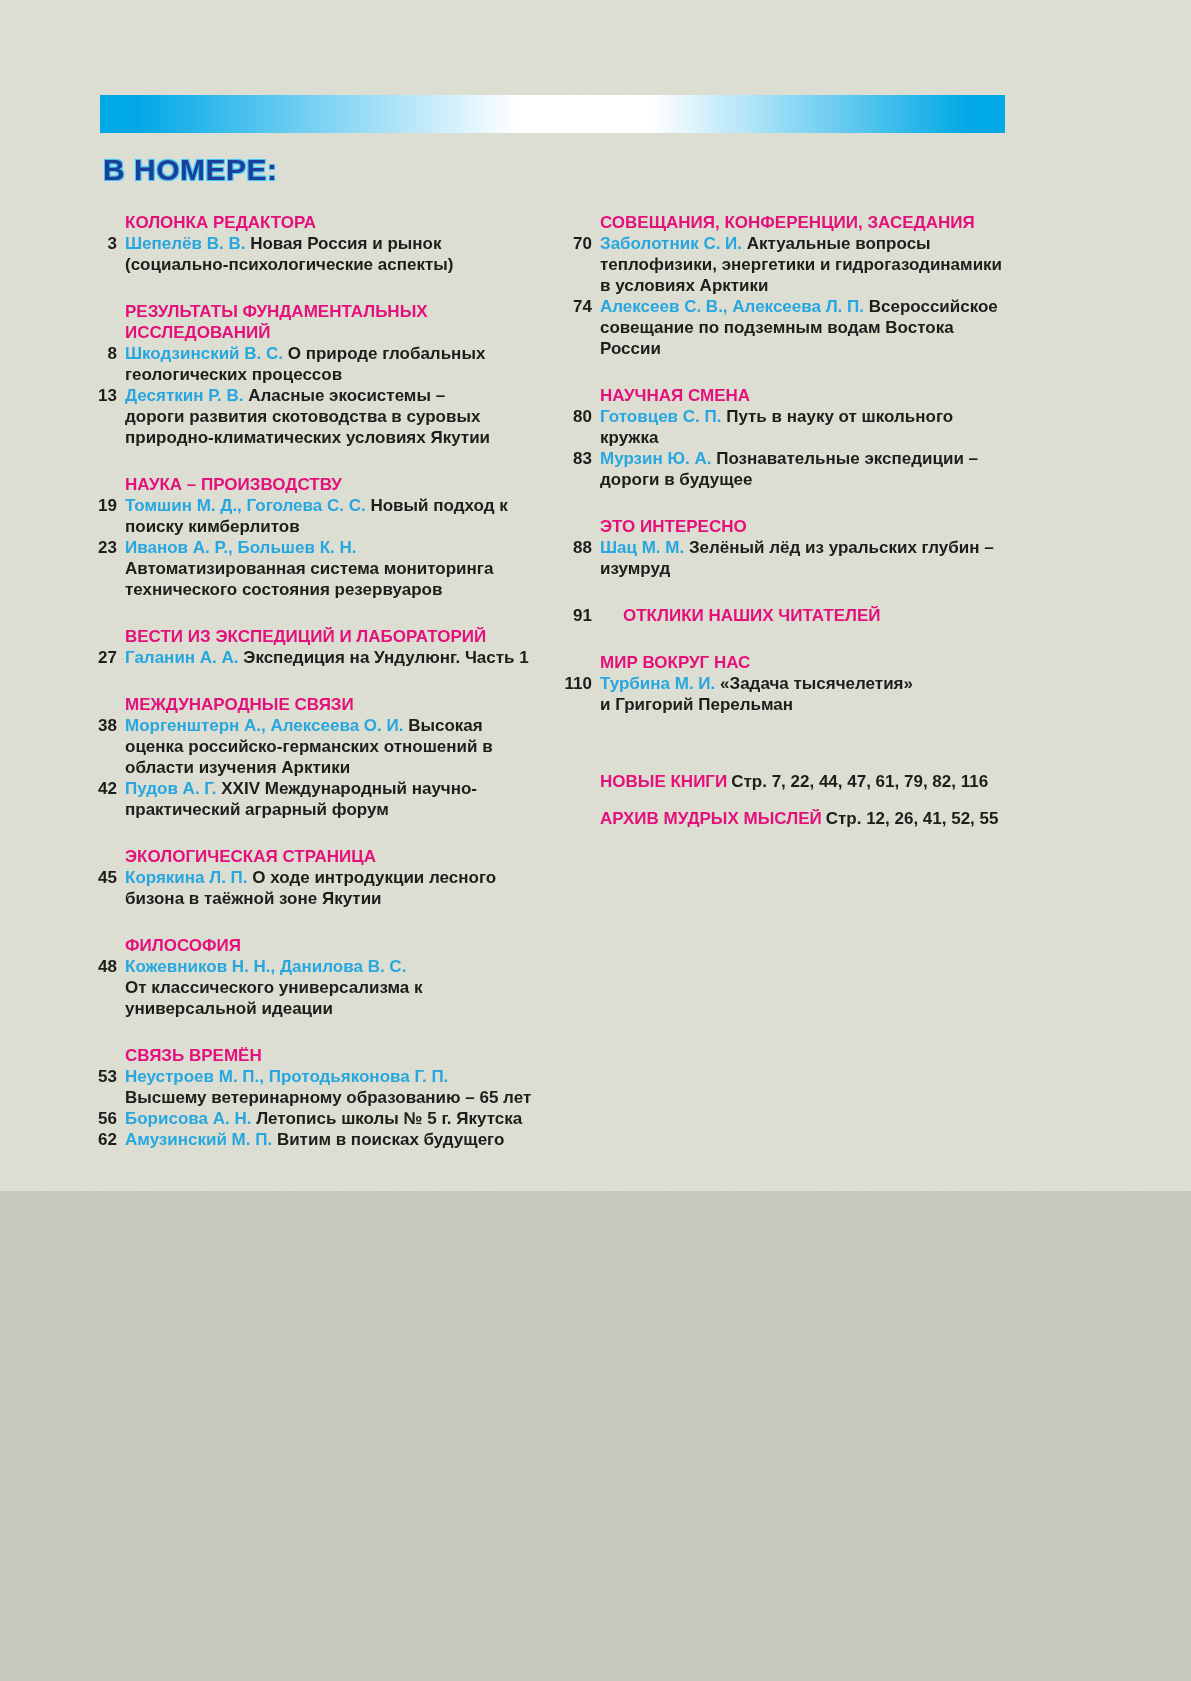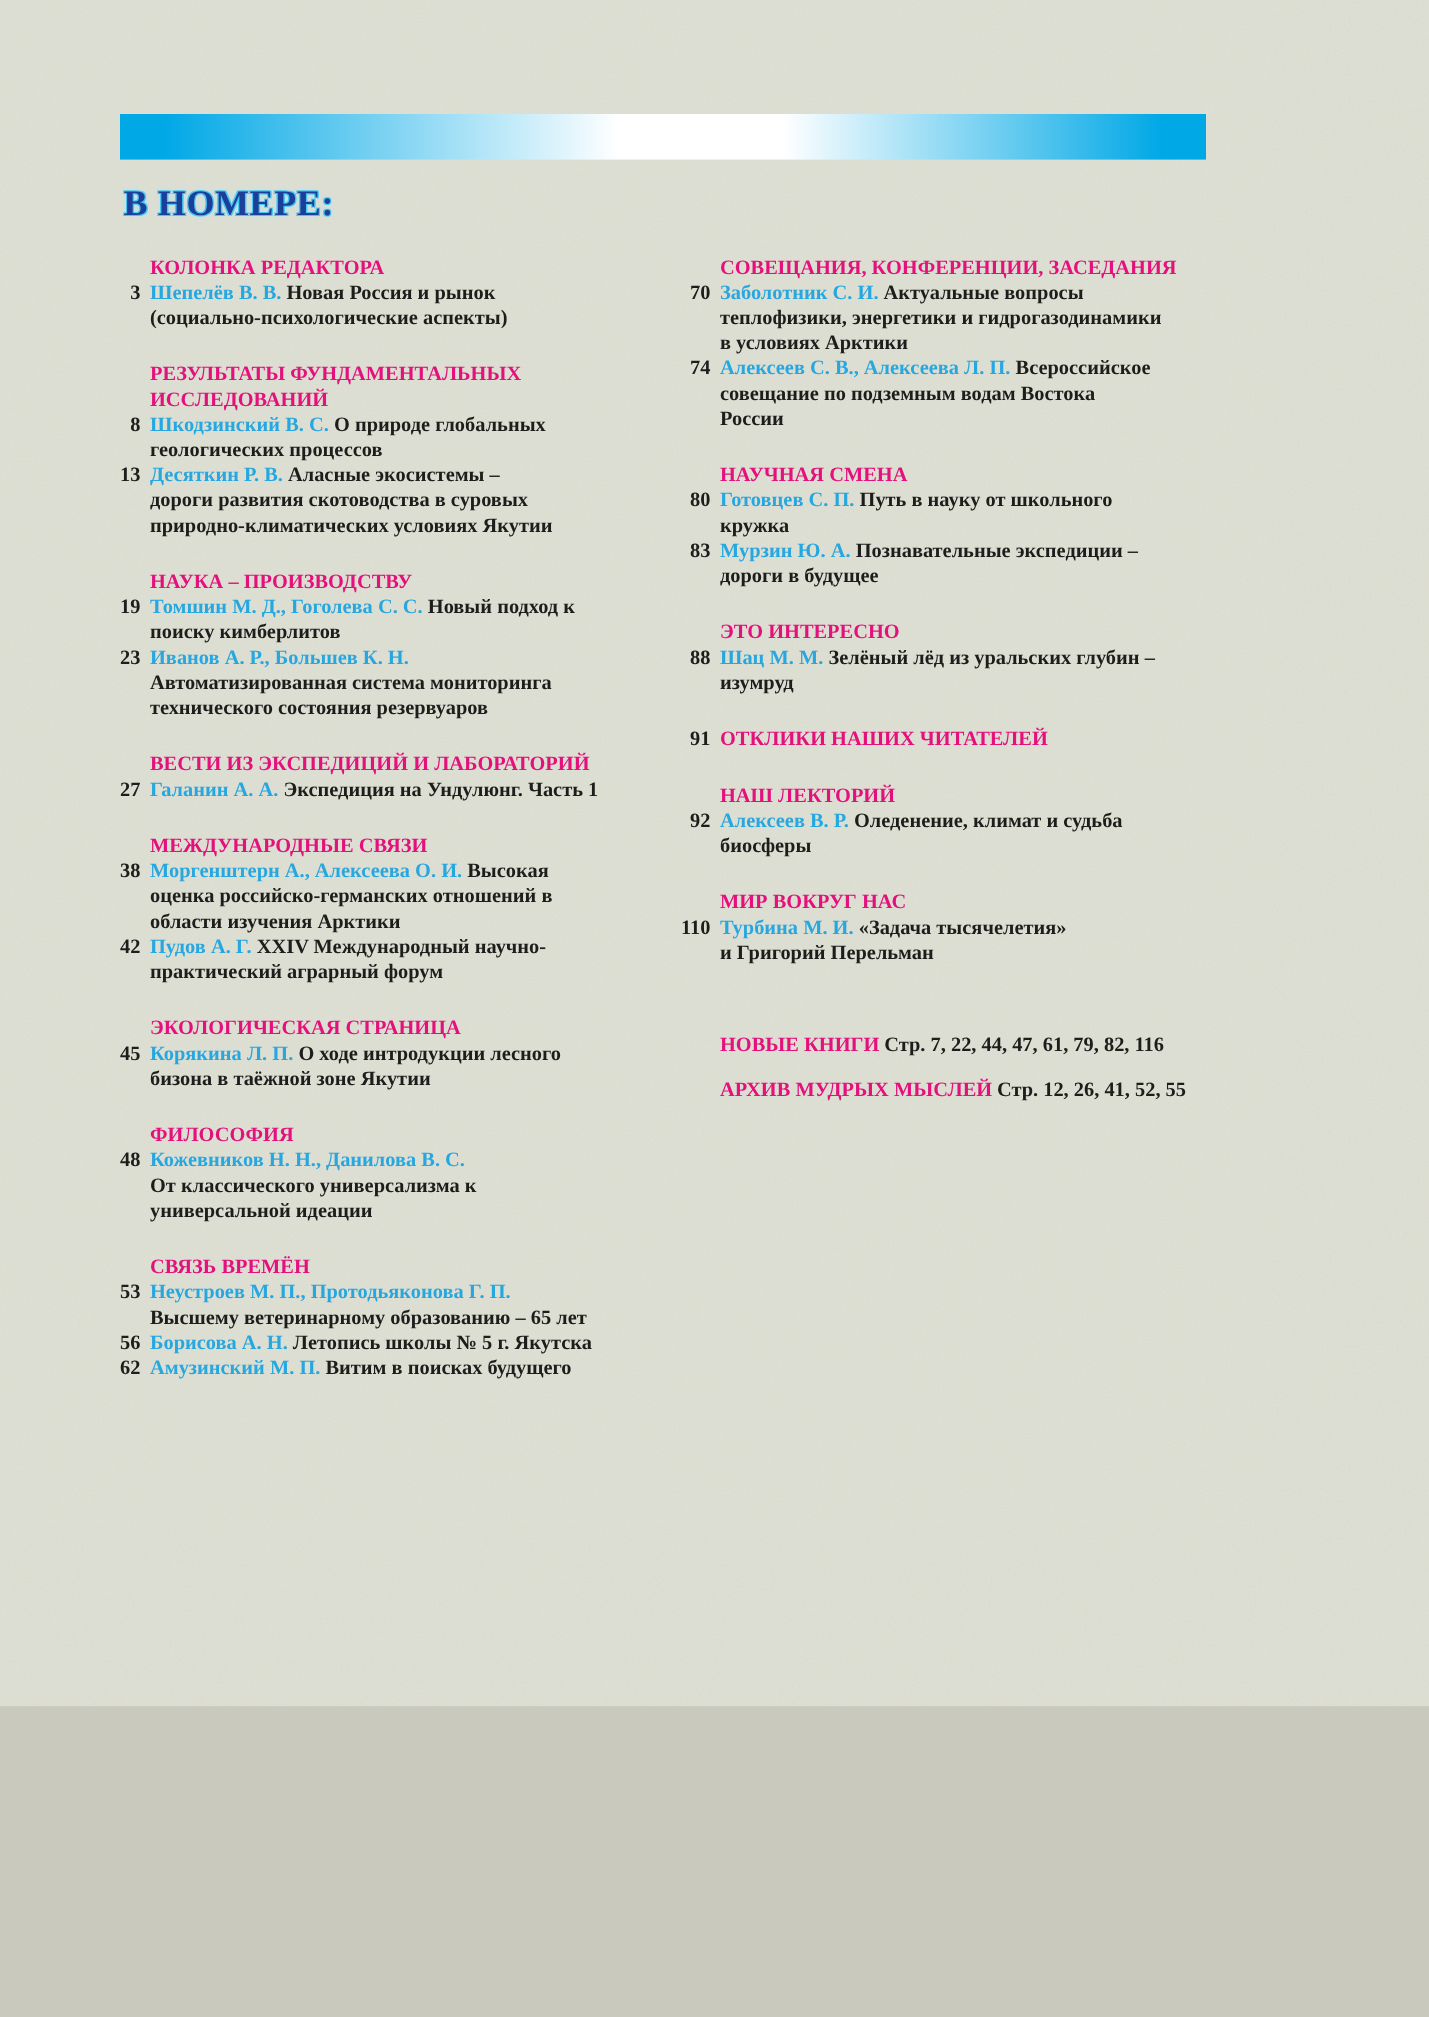--- a/index.html
+++ b/index.html
@@ -1,22 +1,22 @@
 <!DOCTYPE html>
 <html style="--magenta: #e4117c; --cyan: #27a7e0; --ink: #1d1d1b; --titleblue: #1c3f9a; --bar: #00a8e6; --bg: #dbdcd0;"><head>
 <meta charset="utf-8">
 <style>
   html,body { margin:0; padding:0; }
   body { background:#c9cabd; }
   .page {
     position:relative;
-    width:1191px; height:1422px;
+    width:1191px; height:1191px;
     background:var(--bg, #dbdcd0);
     overflow:hidden;
-    font-family:Liberation Serif, serif;
+    font-family:Liberation Sans, sans-serif;
     font-weight:bold;
     font-size:17px; line-height:21px;
     color:var(--ink, #1d1d1b);
   }
   .texture { position:absolute; left:0; top:0; width:100%; height:100%; opacity:.45; pointer-events:none; }
   .bar {
     position:absolute; left:100px; width:905px; height:38px;
     background:linear-gradient(90deg,
       var(--bar, #00a8e6) 0%, var(--bar, #00a8e6) 4%,
       #ffffff 46%, #ffffff 61%,
@@ -37,21 +37,21 @@
   .sec { margin-bottom:26px; }
   h2.hdr {
     margin:0; font-size:inherit; line-height:inherit;
     color:var(--magenta, #e4117c);
     padding-left:42px; white-space:pre-line;
   }
   .entry { display:flex; }
   .entry .num { flex:none; width:34px; text-align:right; margin-right:8px; }
   .entry .body { flex:1; white-space:pre-line; }
   .author { color:var(--cyan, #27a7e0); }
-  .hdr-inline { color:var(--magenta, #e4117c); }
+  .hdr-inline { color:var(--magenta, #e4117c);margin-left:23px; }
   .refs { margin-top:56px; padding-left:42px; }
   .ref-line { margin-bottom:16px; }
   .ref-label { color:var(--magenta, #e4117c); margin-right:4px; }
   .ref-pages { color:var(--ink, #1d1d1b); }
 </style>
 </head>
 <body>
 
 <div class="page">
 
@@ -211,28 +211,20 @@
         </div>
     </section>
 
     <section class="sec">
       <div class="entry">
           <span class="num">91</span>
           <span class="body hdr-inline">ОТКЛИКИ НАШИХ ЧИТАТЕЛЕЙ</span>
         </div>
     </section>
 
-    <section class="sec">
-      <h2 class="hdr">НАШ ЛЕКТОРИЙ</h2>
-      <div class="entry">
-          <span class="num">92</span>
-          <span class="body"><span class="author">Алексеев В. Р. </span><span class="ttl">Оледенение, климат и судьба
-биосферы</span></span>
-        </div>
-    </section>
 
     <section class="sec">
       <h2 class="hdr">МИР ВОКРУГ НАС</h2>
       <div class="entry">
           <span class="num">110</span>
           <span class="body"><span class="author">Турбина М. И. </span><span class="ttl">«Задача тысячелетия»
 и Григорий Перельман</span></span>
         </div>
     </section>
 

